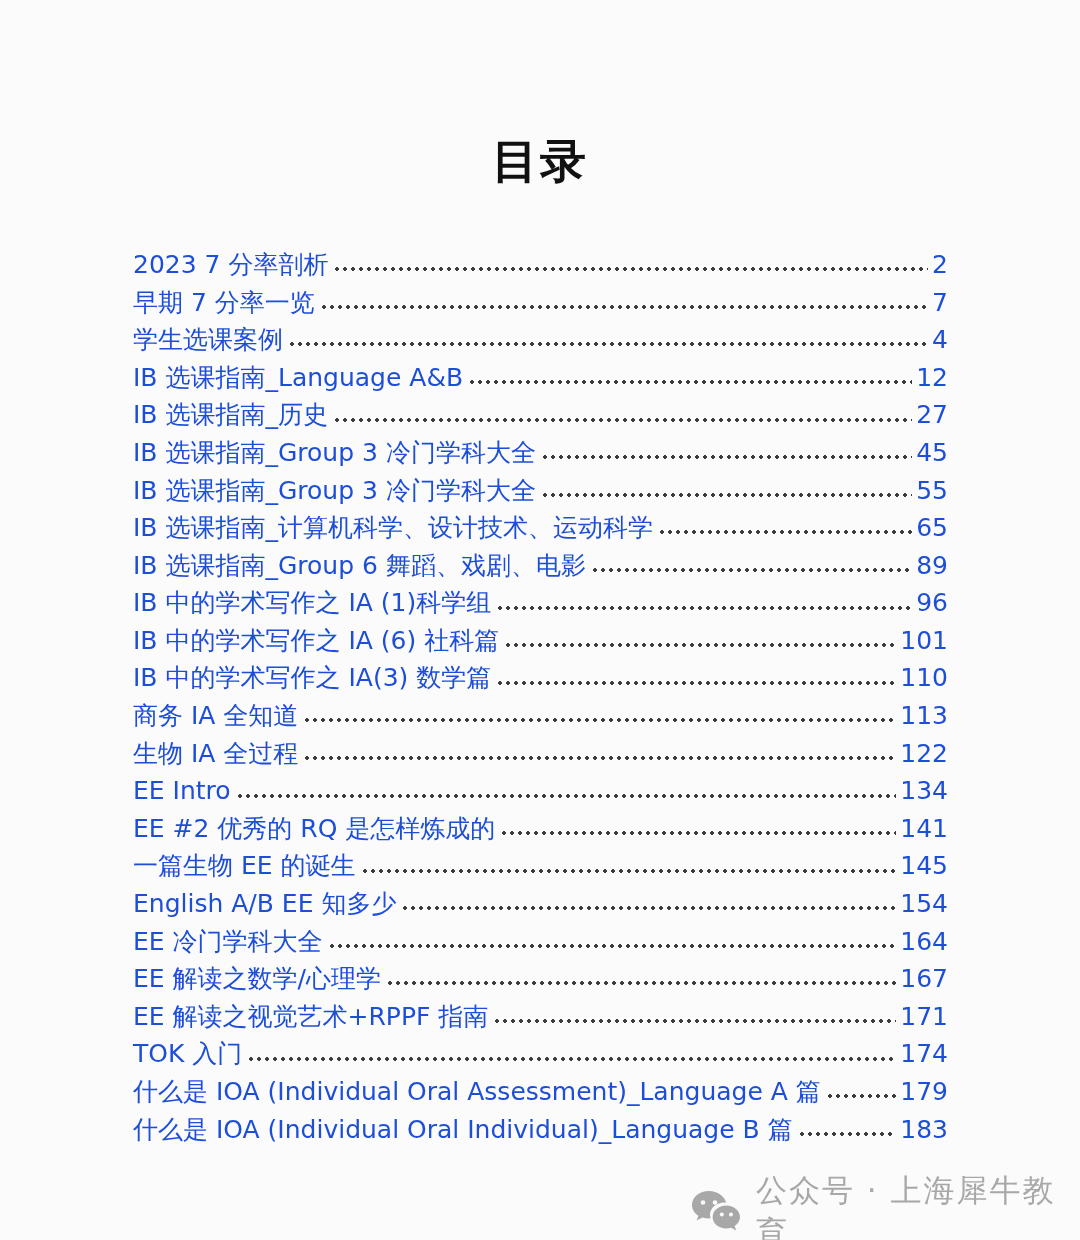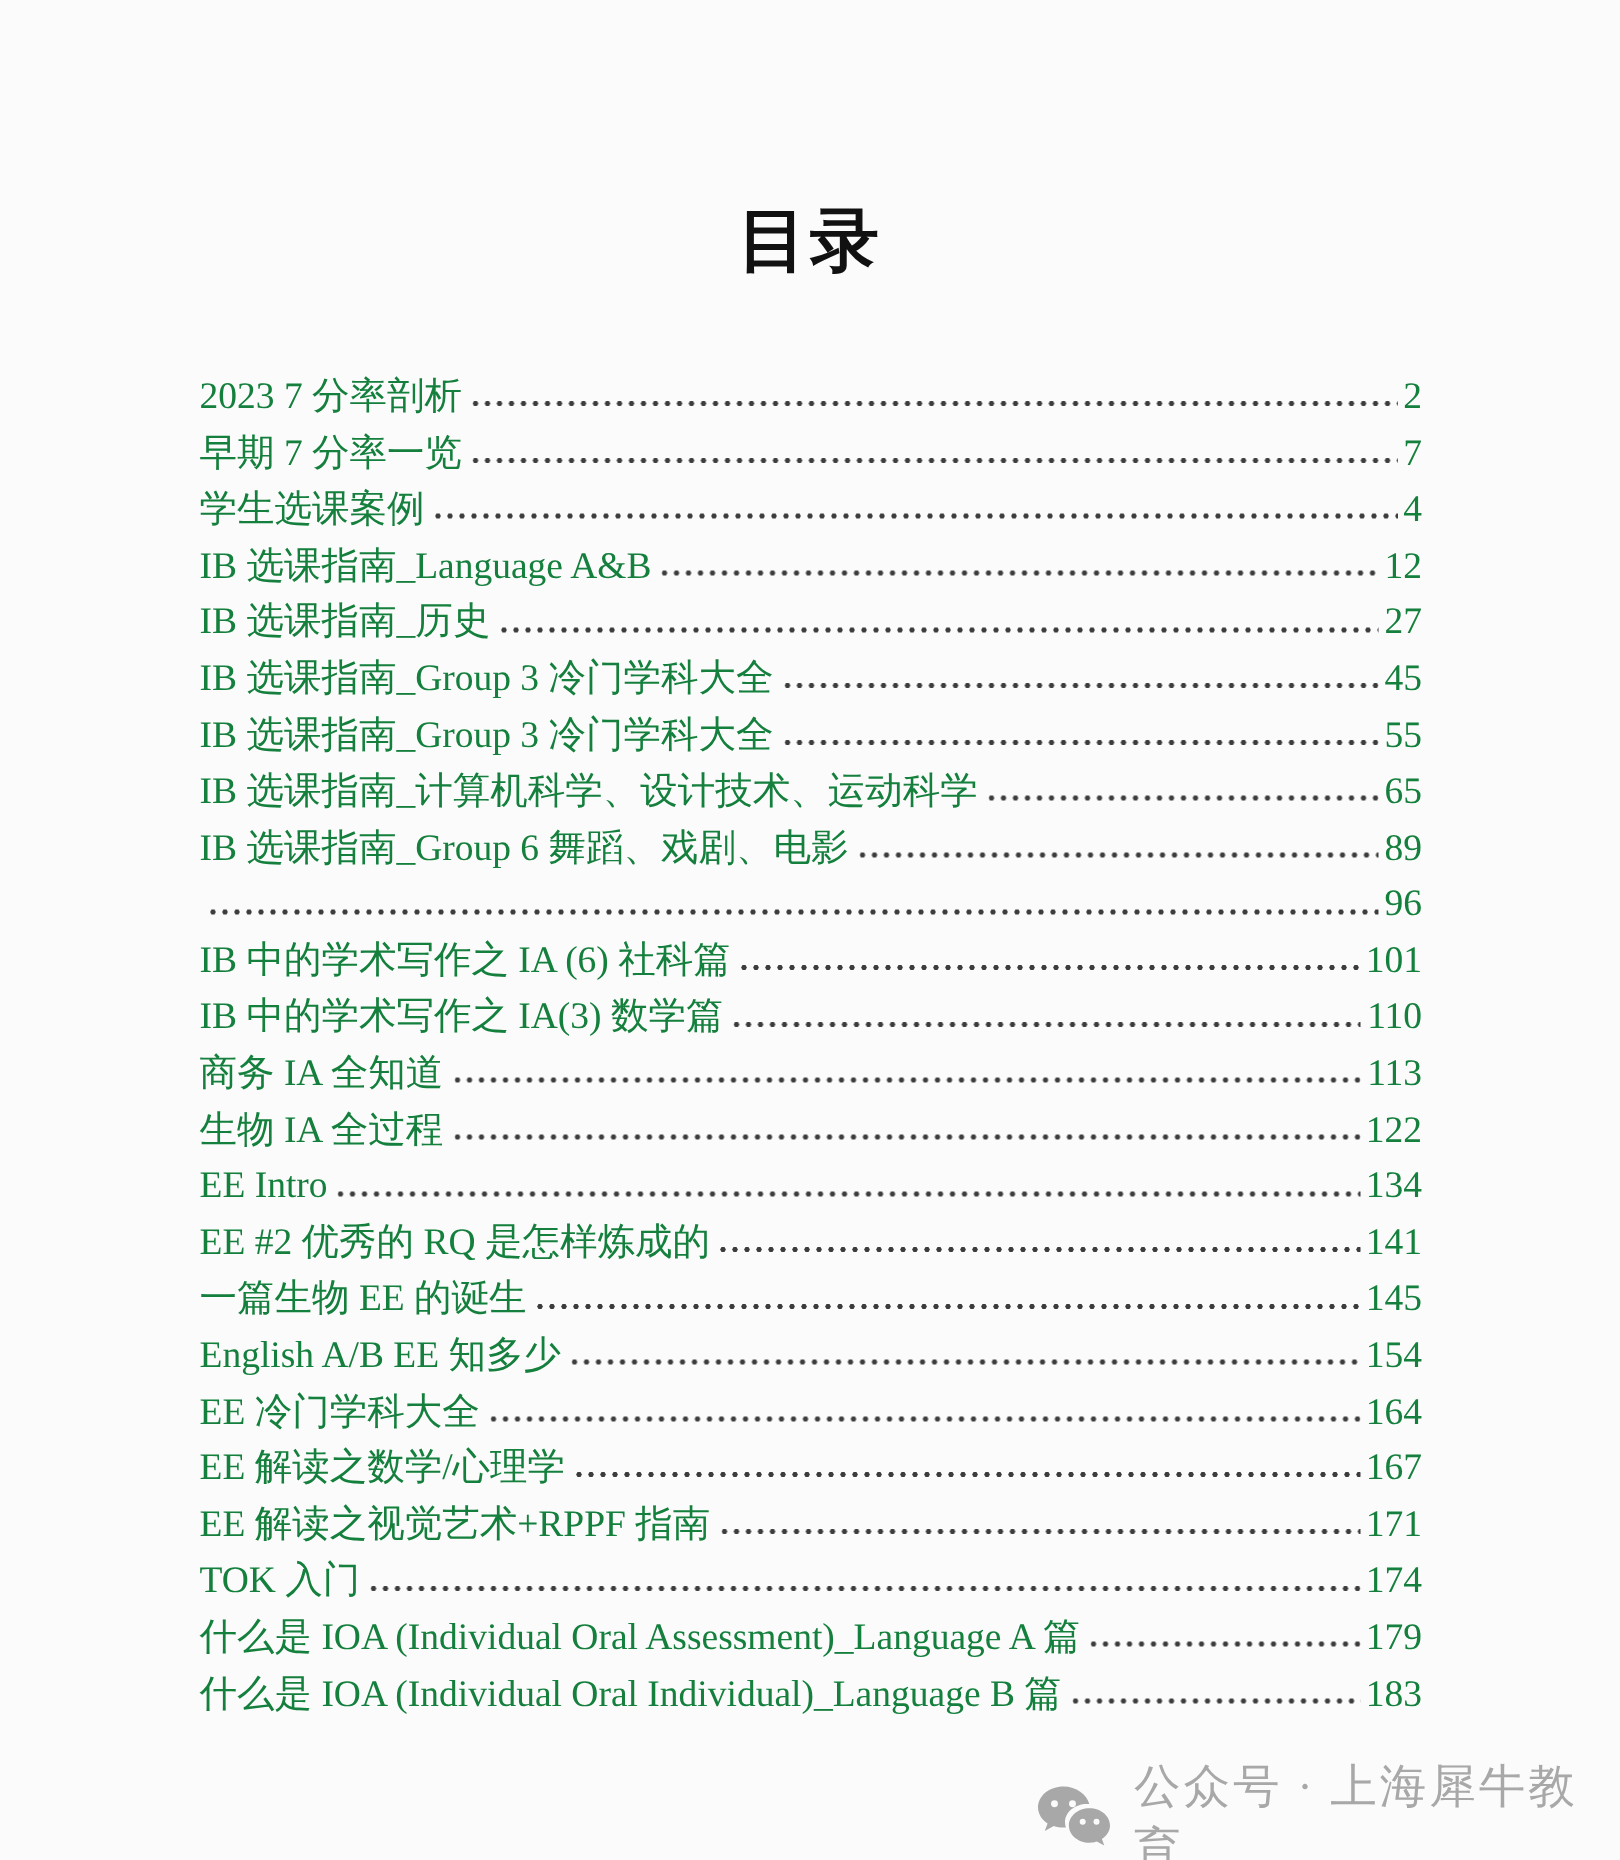--- a/index.html
+++ b/index.html
@@ -12,41 +12,40 @@
     background: #fbfbfb;
     font-family: "DejaVu Sans", "Liberation Sans", sans-serif;
     color: #2e2e2e;
     overflow: hidden;
     position: relative;
   }
   .page {
     position: relative;
     width: 1080px;
     height: 1024px;
-    font-family: Liberation Serif, serif;
   }
   .doc-title {
     margin: 0;
     padding-top: 136px;
     text-align: center;
     font-size: 46px;
     font-weight: 700;
     color: #111111;
     letter-spacing: 2px;
     line-height: 1.1;
   }
   .toc {
     margin: 56px 132px 0 133px;
   }
   .toc-row {
     display: flex;
     align-items: flex-end;
     height: 37.6px;
     font-size: 25px;
-    color: #15803d;
+    color: #1d4ed8;
     cursor: pointer;
   }
   .toc-label {
     white-space: nowrap;
     line-height: 1.25;
   }
   .toc-leader {
     flex: 1 1 auto;
     height: 6px;
     margin: 0 4px 8px 7px;
@@ -136,20 +135,21 @@
       </div>
 
 
       <div class="toc-row">
         <span class="toc-label">IB 选课指南_Group 6  舞蹈、戏剧、电影</span>
         <span class="toc-leader"></span>
         <span class="toc-page">89</span>
       </div>
 
       <div class="toc-row">
+        <span class="toc-label">IB 中的学术写作之 IA (1)科学组</span>
         <span class="toc-leader"></span>
         <span class="toc-page">96</span>
       </div>
 
       <div class="toc-row">
         <span class="toc-label">IB 中的学术写作之 IA (6)  社科篇</span>
         <span class="toc-leader"></span>
         <span class="toc-page">101</span>
       </div>
 

